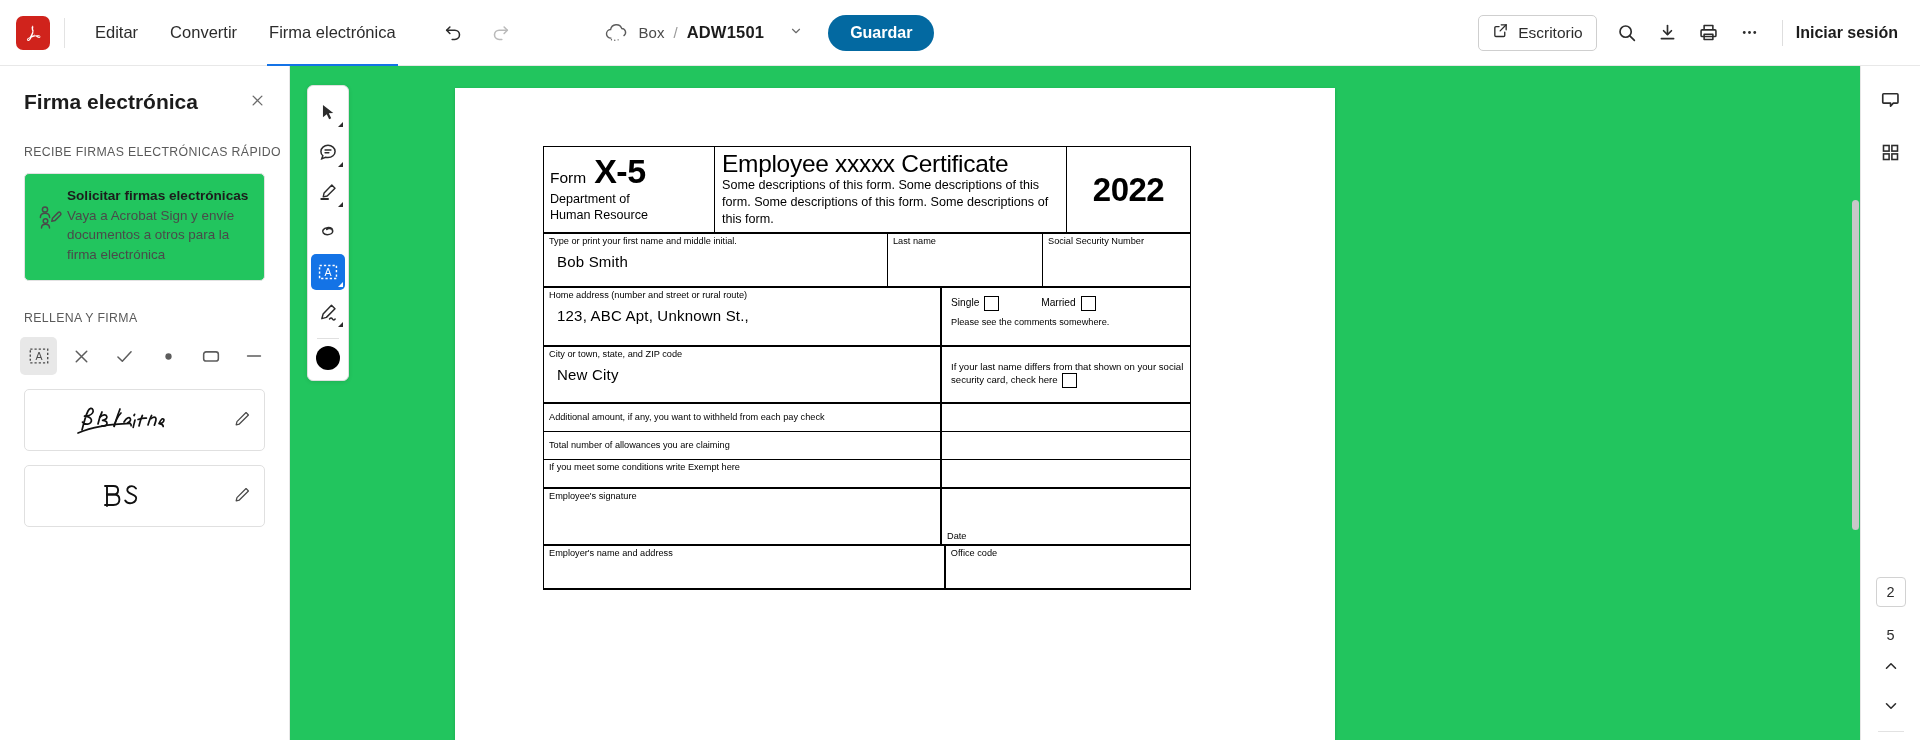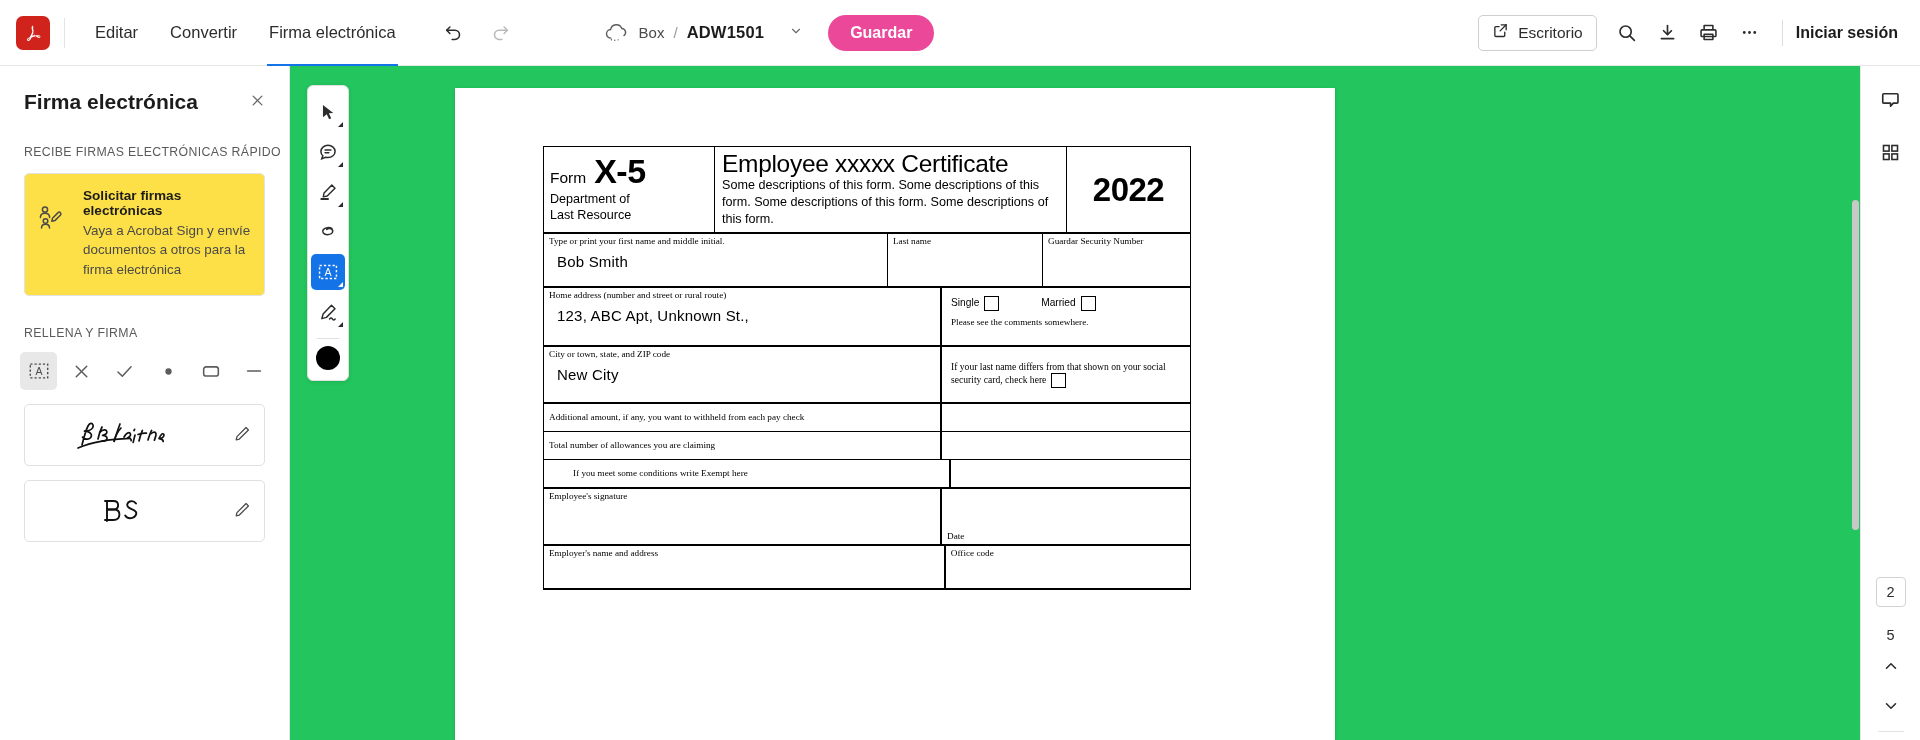--- a/index.html
+++ b/index.html
@@ -55,21 +55,21 @@
     display: flex; align-items: center; gap: 9px;
     margin-left: 88px;
   }
   .cloud-ico { display:flex; align-items:center; }
   .file-src { font-size: 15px; color: #4b4b4b; }
   .file-sep { font-size: 15px; color: #9a9a9a; }
   .file-name { font-size: 16.5px; color: #1c1c1c; font-weight: bold; letter-spacing:.2px; }
   .chev { margin-left: 16px; cursor: pointer; }
   .save-btn {
     margin-left: 16px;
-    background: #ec4899; color: #fff;
+    background: #0369a1; color: #fff;
     border: none; border-radius: 18px;
     height: 36px; padding: 0 22px;
     font-size: 16px; font-family: inherit; font-weight: bold;
     cursor: pointer; white-space: nowrap;
   }
 
   .hdr-right {
     margin-left: auto; display: flex; align-items: center;
     gap: 3px; padding-right: 18px;
   }
@@ -101,22 +101,22 @@
   .lp-title { font-size: 21px; font-weight: bold; color: #1c1c1c; }
   .lp-close { cursor: pointer; color:#6b6b6b; font-size: 19px; line-height:1; padding:4px; }
   .lp-section {
     font-size: 12.3px; color: #5a5a5a; letter-spacing: .35px;
     padding: 30px 0 0 24px; text-transform: uppercase;
   }
   .promo-card {
     margin: 14px 24px 0 24px;
     border: 1px solid #e2e2e2; border-radius: 5px;
     padding: 14px 12px 16px 12px;
-    display: flex; gap: 20px; align-items: flex-start;
-    cursor: pointer; background:#fde047;
+    display: flex; gap: 4px; align-items: flex-start;
+    cursor: pointer; background:#22c55e;
   }
   .promo-ico { flex: 0 0 auto; padding-top: 16px; }
   .promo-title { font-size: 13.6px; font-weight: bold; color: #1c1c1c; margin-bottom: 3px; }
   .promo-desc { font-size: 13.4px; color: #4a4a4a; line-height: 1.45; }
 
   .tool-row {
     display: flex; align-items: center; gap: 6px;
     margin: 12px 16px 0 20px;
   }
   .tool-sq {
@@ -187,21 +187,21 @@
     border: 1px solid #000;
     border-bottom: none;
     font-family: "Liberation Sans", sans-serif;
     color: #000;
   }
   .frow { display: flex; border-bottom: 1px solid #000; }
   .frow.thick { border-bottom: 2px solid #000; }
   .fcell { position: relative; padding: 2px 5px; }
   .bl { border-left: 1px solid #000; }
   .bl2 { border-left: 2px solid #000; }
-  .lbl { font-size: 9.2px; line-height: 1.25; font-family: Liberation Serif, serif; }
+  .lbl { font-size: 9.2px; line-height: 1.25; }
   .val { font-size: 15px; padding: 5px 0 2px 8px; letter-spacing: .2px; }
 
   .head-form { font-size: 15.5px; }
   .head-x5 { font-size: 34px; font-weight: bold; letter-spacing: -.5px; }
   .head-dept { font-size: 12.6px; line-height: 1.3; }
   .head-title { font-size: 24.5px; letter-spacing: -.3px; line-height: 1.12; }
   .head-desc { font-size: 12.6px; line-height: 1.32; }
   .head-year { font-size: 33px; font-weight: bold; letter-spacing: -.5px; }
 
   .cbox {
@@ -507,42 +507,42 @@
 
     <div class="form">
 
       <div class="frow thick">
         <div class="fcell" style="width:170px; padding:5px 6px 6px 6px;">
           <div style="display:flex; align-items:baseline; gap:8px;">
             <span class="head-form">Form</span>
             <span class="head-x5">X-5</span>
           </div>
           <div class="head-dept" style="white-space:pre-line;">Department of
-Last Resource</div>
+Human Resource</div>
         </div>
         <div class="fcell bl" style="width:352px; padding:3px 7px 5px 7px;">
           <div class="head-title">Employee xxxxx Certificate</div>
           <div class="head-desc">Some descriptions of this form. Some descriptions of this form. Some descriptions of this form. Some descriptions of this form.</div>
         </div>
         <div class="fcell bl" style="width:calc(100% - 522px); display:flex; align-items:center; justify-content:center;">
           <span class="head-year">2022</span>
         </div>
       </div>
 
       <div class="frow thick">
         <div class="fcell" style="width:343px; height:52px;">
           <div class="lbl">Type or print your first name and middle initial.</div>
           <div class="val">Bob Smith</div>
         </div>
         <div class="fcell bl" style="width:155px;">
           <div class="lbl">Last name</div>
           <div class="val"></div>
         </div>
         <div class="fcell bl" style="width:calc(100% - 498px);">
-          <div class="lbl">Guardar Security Number</div>
+          <div class="lbl">Social Security Number</div>
           <div class="val"></div>
         </div>
       </div>
 
       <div class="frow thick">
         <div class="fcell" style="width:396px; height:57px;">
           <div class="lbl">Home address (number and street or rural route)</div>
           <div class="val">123, ABC Apt, Unknown St.,</div>
         </div>
         <div class="fcell bl2" style="width:calc(100% - 396px); padding:8px 7px 3px 9px;">
@@ -585,21 +585,21 @@
       <div class="frow">
         <div class="fcell" style="width:396px; height:27px; display:flex; align-items:center;">
           <div class="lbl">Total number of allowances you are claiming</div>
         </div>
         <div class="fcell bl2" style="width:calc(100% - 396px);">
           <div class="lbl"></div>
         </div>
       </div>
 
       <div class="frow thick">
-        <div class="fcell" style="width:396px; height:27px; display:flex; align-items:center;margin-left:24px;">
+        <div class="fcell" style="width:396px; height:27px; display:flex; align-items:flex-start;">
           <div class="lbl">If you meet some conditions write Exempt here</div>
         </div>
         <div class="fcell bl2" style="width:calc(100% - 396px);">
           <div class="lbl"></div>
         </div>
       </div>
 
       <div class="frow thick">
         <div class="fcell" style="width:396px; height:55px;">
           <div class="lbl">Employee's signature</div>

